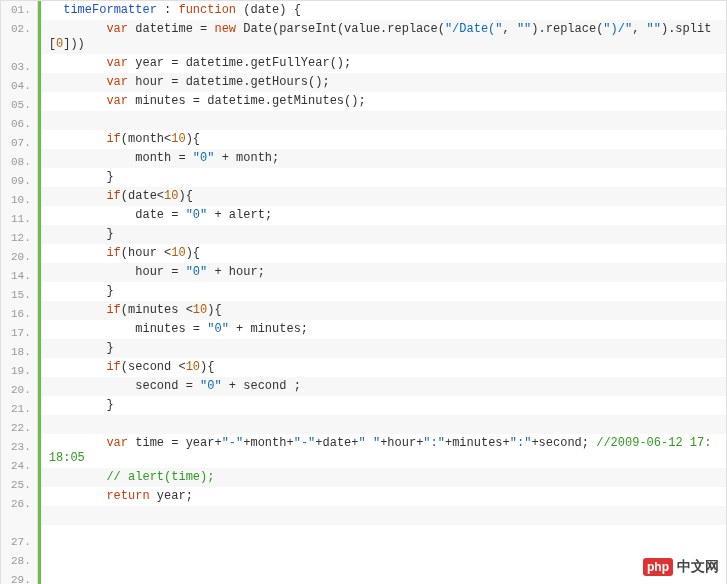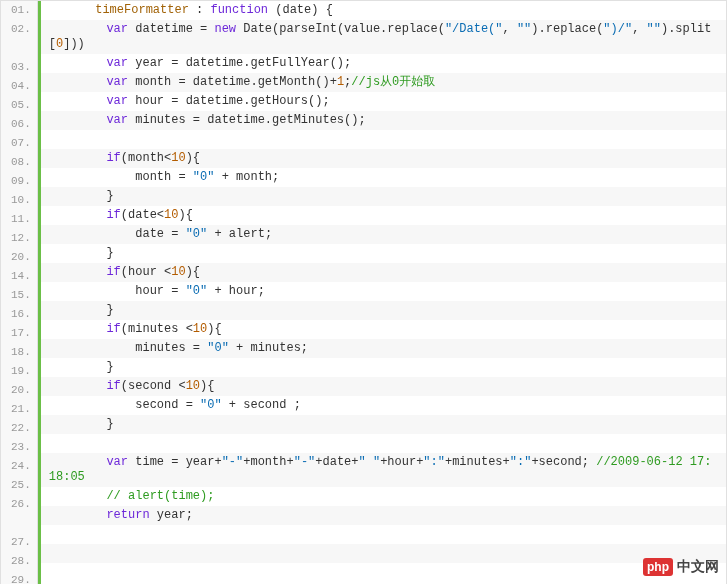--- a/index.html
+++ b/index.html
@@ -40,25 +40,25 @@
   }
   .code-line {
     padding: 2px 8px 2px 8px;
     line-height: 15px;
     min-height: 15px;
     white-space: pre-wrap;
     word-break: break-all;
   }
   .code-line:nth-child(odd) { background: #ffffff; }
   .code-line:nth-child(even) { background: #f7f7f7; }
-  .kw { color: #6d28d9; }
+  .kw { color: #c2410c; }
   .str { color: #0a6cb3; }
   .cmt { color: #2e9b20; }
   .num { color: #b35c00; }
-  .fn { color: #a16207; margin-left: 32px; }
+  .fn { color: #1d4ed8; }
   .logo {
     position: absolute;
     right: 8px;
     bottom: 8px;
     font-family: Arial, sans-serif;
     font-weight: bold;
     font-size: 14px;
     color: #444;
     display: flex;
     align-items: center;
@@ -105,21 +105,20 @@
       <div class="gutter-line">25.</div>
       <div class="gutter-line tall">26.</div>
       <div class="gutter-line">27.</div>
       <div class="gutter-line">28.</div>
       <div class="gutter-line">29.</div>
     </div>
   <div class="code-area" id="code">
       <div class="code-line"><span>  </span><span class="fn">timeFormatter</span><span> : </span><span class="kw">function</span><span> (date) {</span></div>
       <div class="code-line"><span>        </span><span class="kw">var</span><span> datetime = </span><span class="kw">new</span><span> Date(parseInt(value.replace(</span><span class="str">"/Date("</span><span>, </span><span class="str">""</span><span>).replace(</span><span class="str">")/"</span><span>, </span><span class="str">""</span><span>).split[</span><span class="num">0</span><span>]))</span></div>
       <div class="code-line"><span>        </span><span class="kw">var</span><span> year = datetime.getFullYear();</span></div>
-      <div class="code-line"><span>        </span><span class="kw">var</span><span> month = datetime.getMonth()+</span><span class="num">1</span><span>;</span><span class="cmt">//js从0开始取</span></div>
       <div class="code-line"><span>        </span><span class="kw">var</span><span> hour = datetime.getHours();</span></div>
       <div class="code-line"><span>        </span><span class="kw">var</span><span> minutes = datetime.getMinutes();</span></div>
       <div class="code-line"><span></span></div>
       <div class="code-line"><span>        </span><span class="kw">if</span><span>(month&lt;</span><span class="num">10</span><span>){</span></div>
       <div class="code-line"><span>            month = </span><span class="str">"0"</span><span> + month;</span></div>
       <div class="code-line"><span>        }</span></div>
       <div class="code-line"><span>        </span><span class="kw">if</span><span>(date&lt;</span><span class="num">10</span><span>){</span></div>
       <div class="code-line"><span>            date = </span><span class="str">"0"</span><span> + alert;</span></div>
       <div class="code-line"><span>        }</span></div>
       <div class="code-line"><span>        </span><span class="kw">if</span><span>(hour &lt;</span><span class="num">10</span><span>){</span></div>

